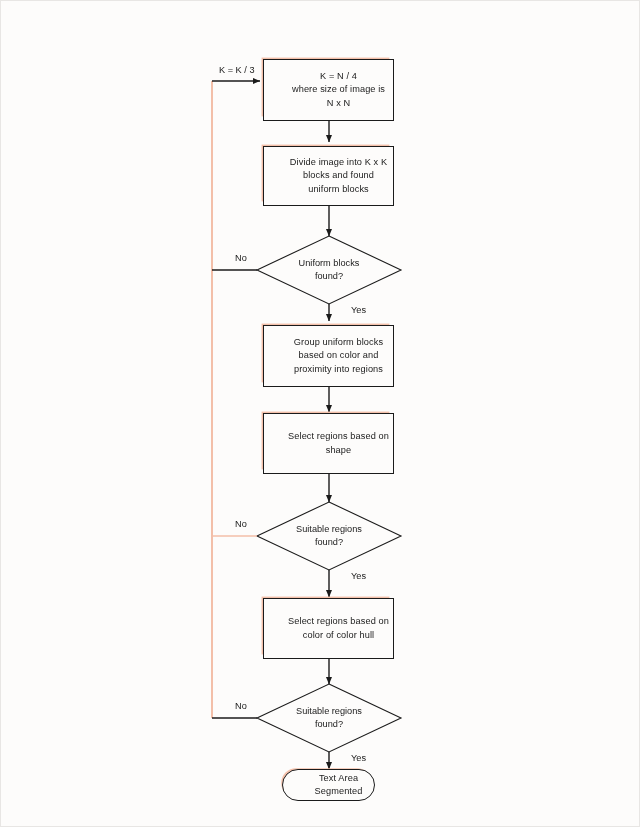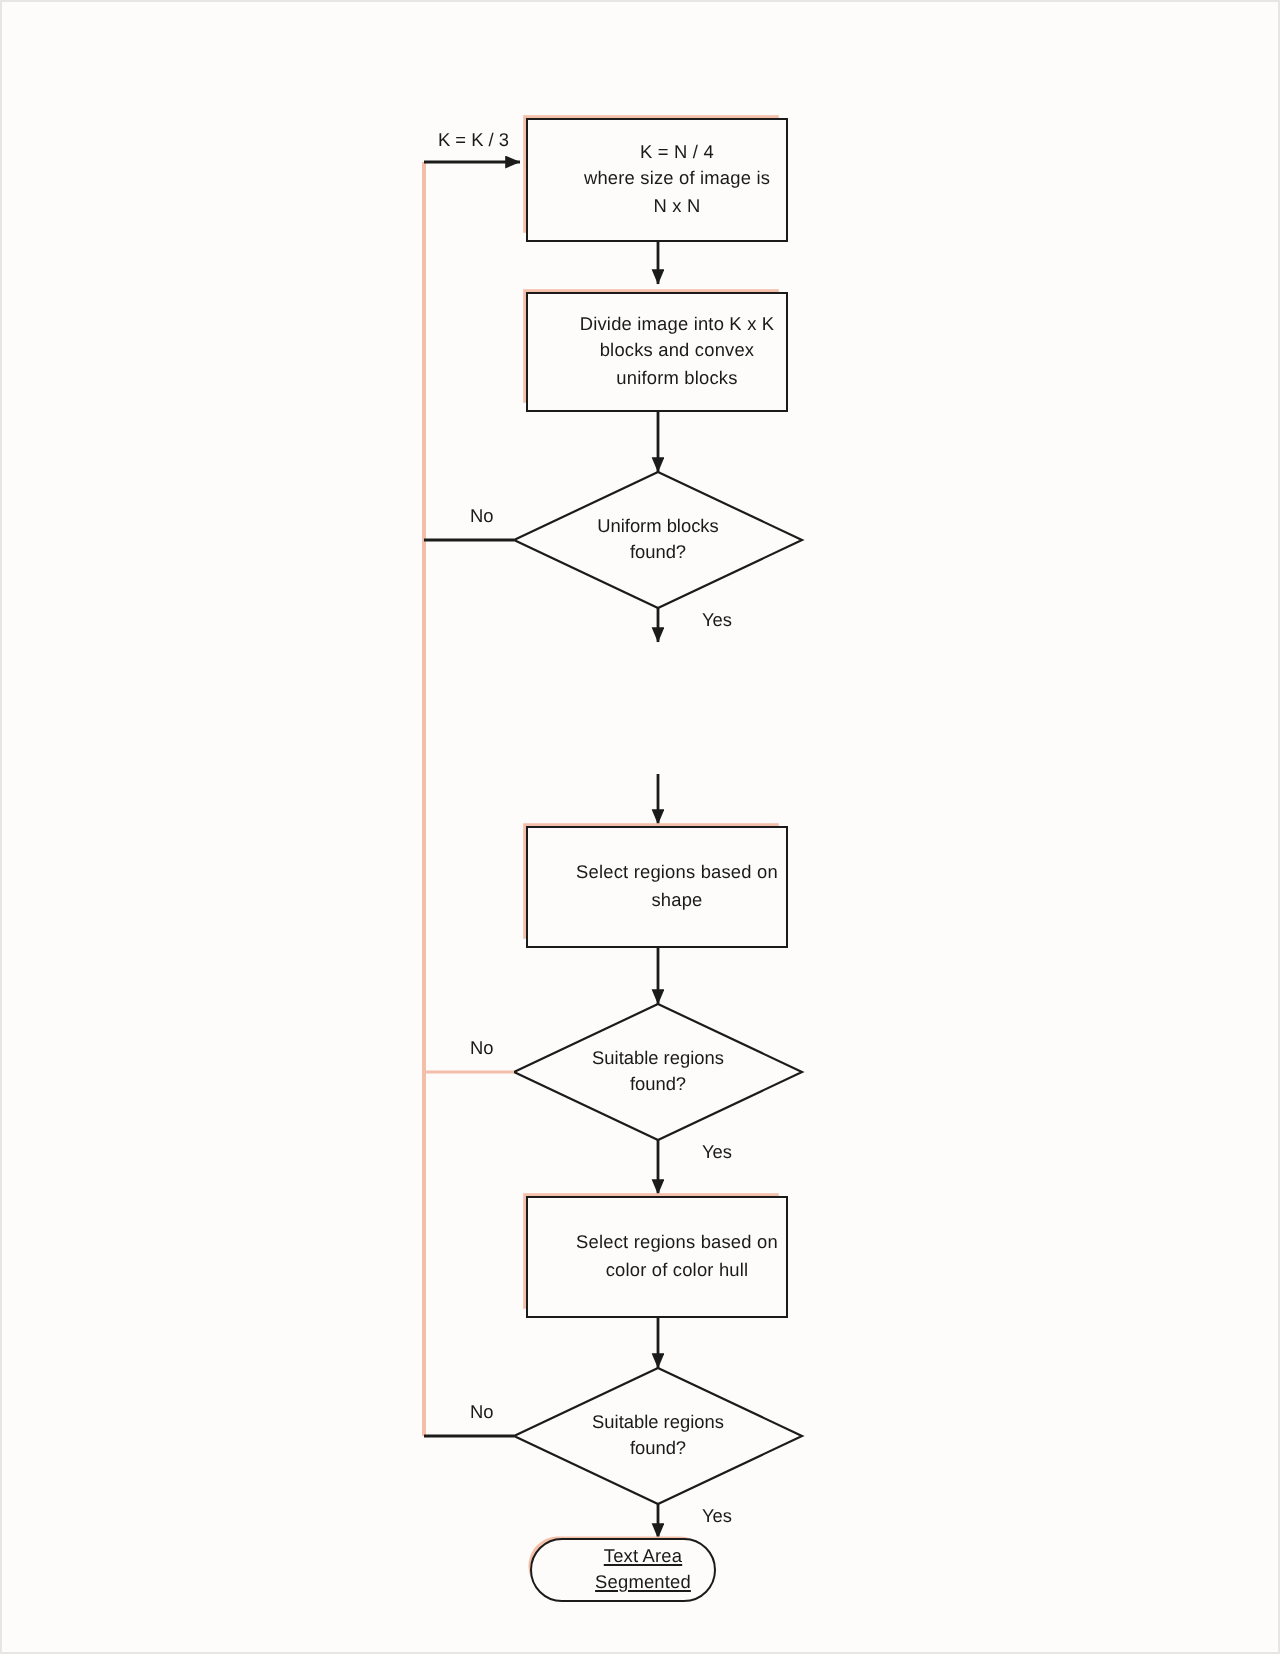--- a/index.html
+++ b/index.html
@@ -123,32 +123,39 @@
     <span>
       <span>K = N / 4</span><br>
       <span>where size of image is</span><br>
       <span>N x N</span>
     </span>
   </div>
 
   <div class="node proc" style="left:262px; top:145px; width:131px; height:60px;">
     <span>
       <span>Divide image into K x K</span><br>
-      <span>blocks and convex</span><br>
+      <span>blocks and found</span><br>
       <span>uniform blocks</span>
     </span>
   </div>
 
   <div class="diamond-label" style="left:264px; top:252px; width:128px; height:34px;">
     <span>
       <span>Uniform blocks</span><br>
       <span>found?</span>
     </span>
   </div>
 
+  <div class="node proc" style="left:262px; top:324px; width:131px; height:62px;">
+    <span>
+      <span>Group uniform blocks</span><br>
+      <span>based on color and</span><br>
+      <span>proximity into regions</span>
+    </span>
+  </div>
 
   <div class="node proc" style="left:262px; top:412px; width:131px; height:61px;">
     <span>
       <span>Select regions based on</span><br>
       <span>shape</span>
     </span>
   </div>
 
   <div class="diamond-label" style="left:264px; top:518px; width:128px; height:34px;">
     <span>
@@ -164,21 +171,21 @@
     </span>
   </div>
 
   <div class="diamond-label" style="left:264px; top:700px; width:128px; height:34px;">
     <span>
       <span>Suitable regions</span><br>
       <span>found?</span>
     </span>
   </div>
 
-  <div class="node term" style="left:264px; top:768px; width:93px; height:32px;text-decoration:underline;">
+  <div class="node term" style="left:281px; top:768px; width:93px; height:32px;">
     <span>
       <span>Text Area</span><br>
       <span>Segmented</span>
     </span>
   </div>
 
   <div class="edge-label" style="left:218px; top:63px;">K = K / 3</div>
 
   <div class="edge-label" style="left:234px; top:251px;">No</div>
 

